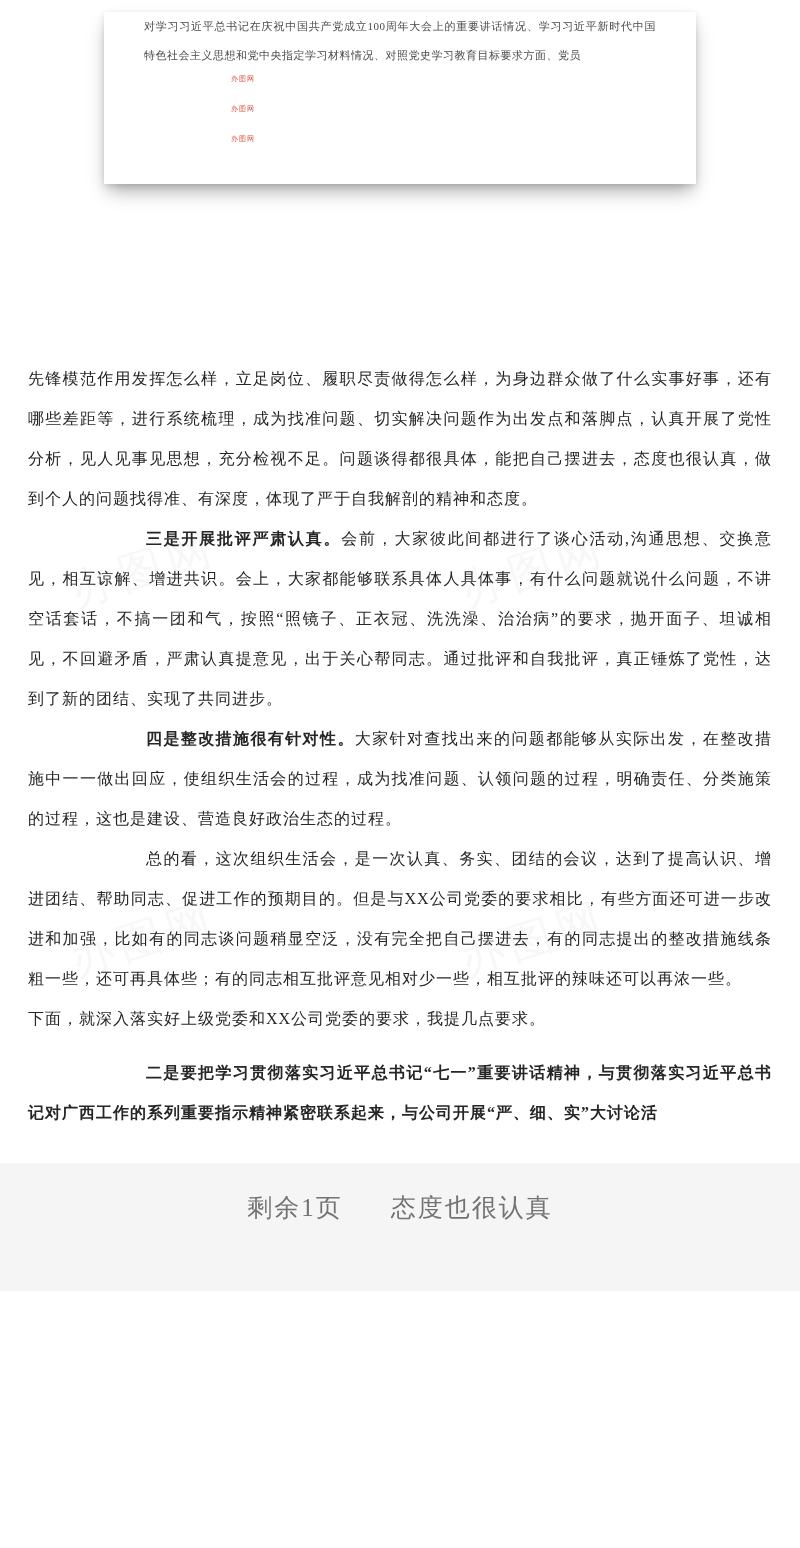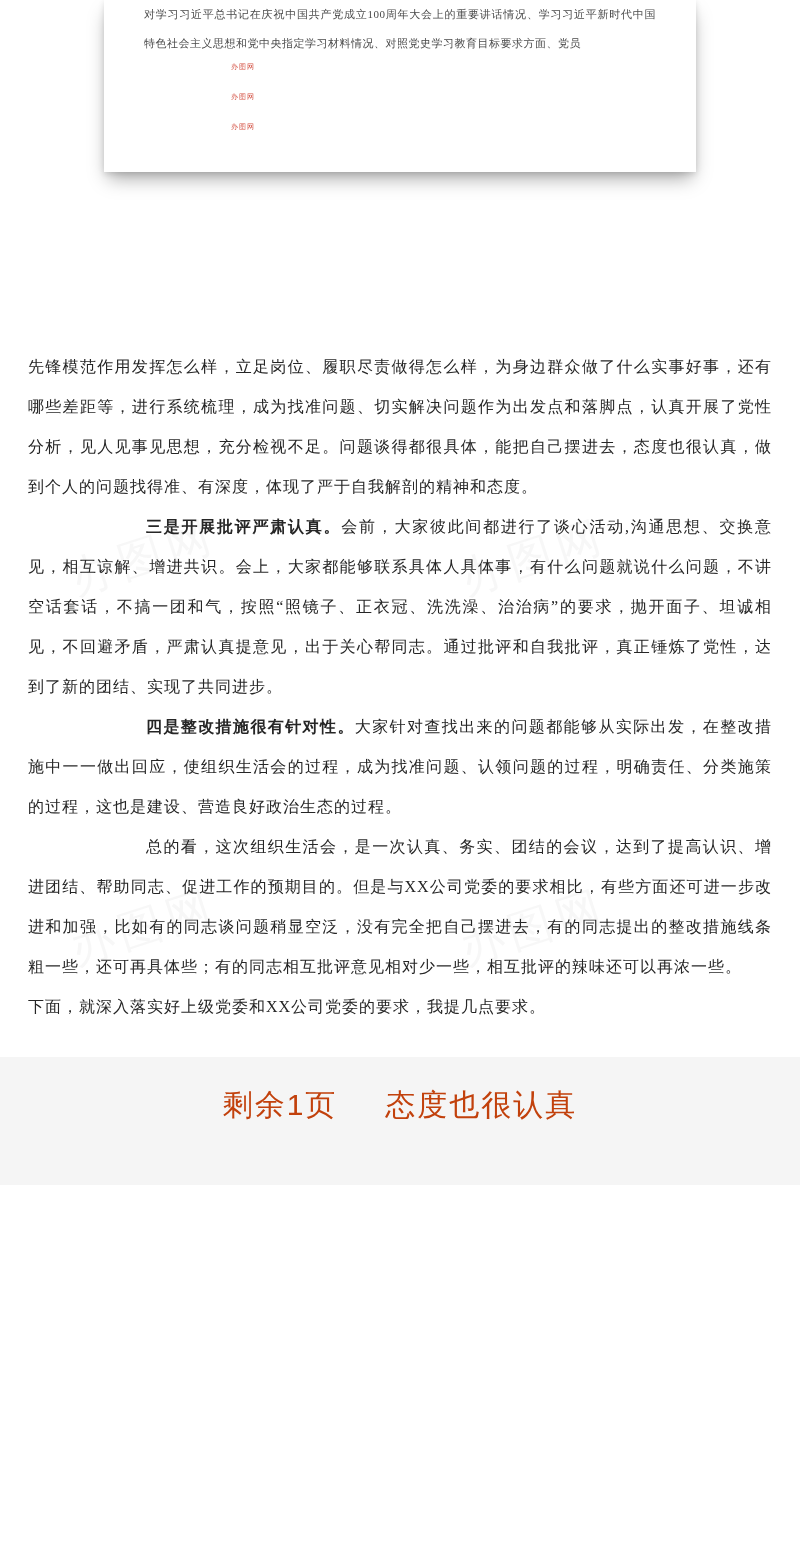--- a/index.html
+++ b/index.html
@@ -21,21 +21,21 @@
   .preview-card {
     width: 592px;
     height: 172px;
     margin: 0 auto;
     background: #ffffff;
     position: relative;
     box-shadow: 0 10px 18px -4px rgba(0,0,0,0.35), 0 2px 6px rgba(0,0,0,0.12);
   }
   .card-text {
     width: 512px;
-    margin: 0 auto;
+    margin: 12px auto;
     padding-top: 0;
     font-size: 11px;
     line-height: 29px;
     letter-spacing: 0.5px;
     color: #4a4a4a;
     text-align: justify;
     text-justify: inter-ideograph;
   }
   .red-mark {
     position: absolute;
@@ -92,24 +92,24 @@
     height: 128px;
     margin-top: 30px;
     background: #f5f5f5;
     box-sizing: border-box;
     padding-top: 28px;
     text-align: center;
     cursor: pointer;
   }
   .footer .remaining,
   .footer .hint {
-    font-size: 30px;
-    color: #c2410c;
+    font-size: 25px;
+    color: #737373;
     letter-spacing: 2px;
-    font-family: Liberation Sans, sans-serif;
+    font-family: Liberation Serif, serif;
   }
   .footer .hint { margin-left: 44px; }
 </style>
 </head>
 <body>
 
 <div class="page">
 
   <div class="preview-card">
     <p class="card-text">对学习习近平总书记在庆祝中国共产党成立100周年大会上的重要讲话情况、学习习近平新时代中国特色社会主义思想和党中央指定学习材料情况、对照党史学习教育目标要求方面、党员</p>
@@ -133,20 +133,21 @@
 
     <p class="para indent"><b>三是开展批评严肃认真。</b><span>会前，大家彼此间都进行了谈心活动,沟通思想、交换意见，相互谅解、增进共识。会上，大家都能够联系具体人具体事，有什么问题就说什么问题，不讲空话套话，不搞一团和气，按照“照镜子、正衣冠、洗洗澡、治治病”的要求，抛开面子、坦诚相见，不回避矛盾，严肃认真提意见，出于关心帮同志。通过批评和自我批评，真正锤炼了党性，达到了新的团结、实现了共同进步。</span></p>
 
     <p class="para indent"><b>四是整改措施很有针对性。</b><span>大家针对查找出来的问题都能够从实际出发，在整改措施中一一做出回应，使组织生活会的过程，成为找准问题、认领问题的过程，明确责任、分类施策的过程，这也是建设、营造良好政治生态的过程。</span></p>
 
     <p class="para indent"><b></b><span>总的看，这次组织生活会，是一次认真、务实、团结的会议，达到了提高认识、增进团结、帮助同志、促进工作的预期目的。但是与XX公司党委的要求相比，有些方面还可进一步改进和加强，比如有的同志谈问题稍显空泛，没有完全把自己摆进去，有的同志提出的整改措施线条粗一些，还可再具体些；有的同志相互批评意见相对少一些，相互批评的辣味还可以再浓一些。</span></p>
 
     <p class="para"><b></b><span>下面，就深入落实好上级党委和XX公司党委的要求，我提几点要求。</span></p>
 
 
+    <p class="para indent gap-top"><b>二是要把学习贯彻落实习近平总书记“七一”重要讲话精神，与贯彻落实习近平总书记对广西工作的系列重要指示精神紧密联系起来，与公司开展“严、细、实”大讨论活</b><span></span></p>
 
   </div>
 
   <div class="footer">
     <span class="remaining">剩余1页</span>
     <span class="hint">态度也很认真</span>
   </div>
 
 </div>
 

